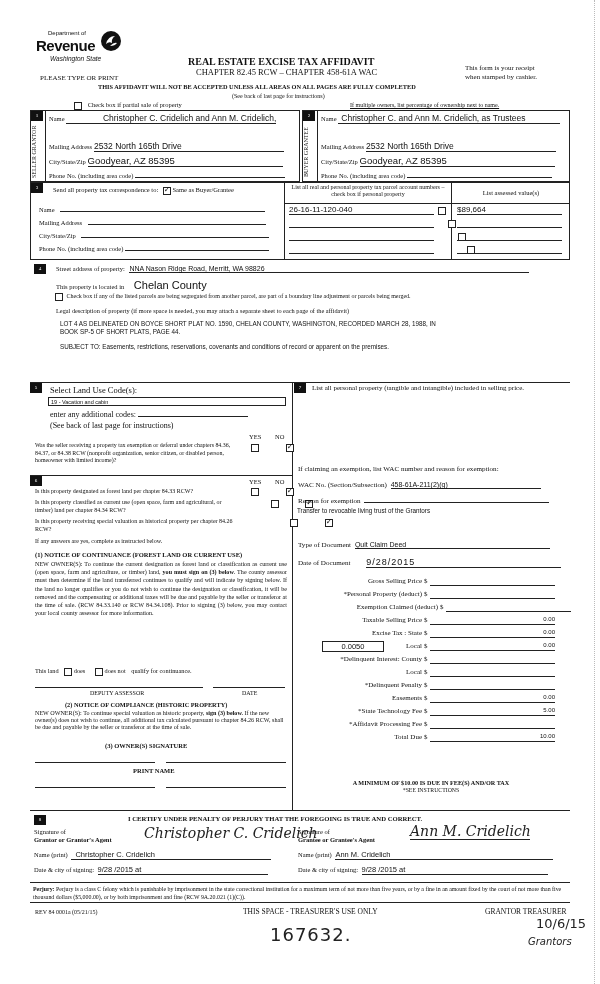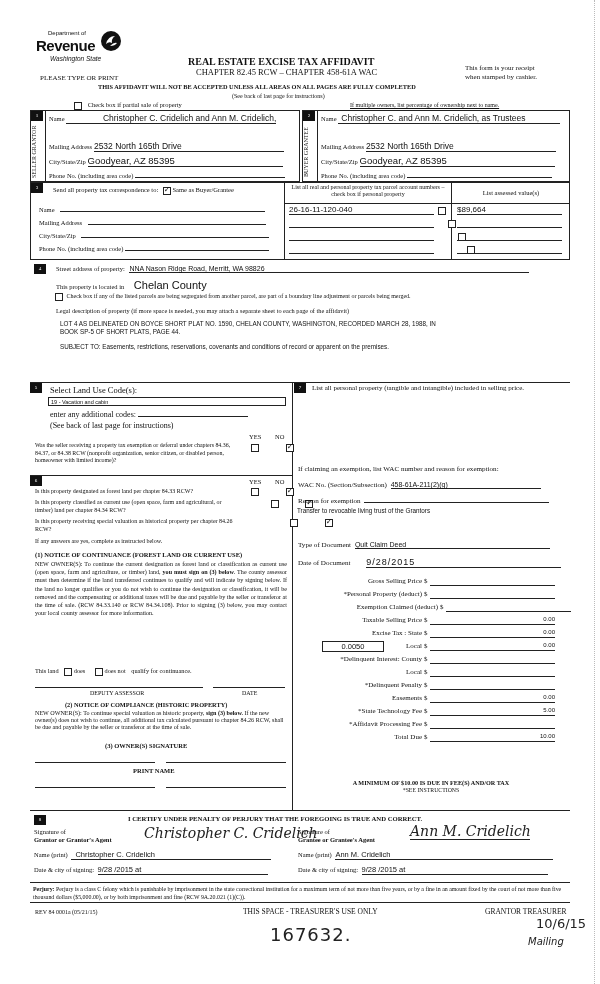--- a/index.html
+++ b/index.html
@@ -357,15 +357,15 @@
 <div class="abs" style="left:30px;top:882px;width:540px;border-top:1px solid #222;"></div>
 <div class="abs" style="left:33px;top:885px;width:538px;font-size:5.9px;line-height:8px;">
   <b>Perjury:</b><span> Perjury is a class C felony which is punishable by imprisonment in the state correctional institution for a maximum term of not more than five years, or by a fine in an amount fixed by the court of not more than five thousand dollars ($5,000.00), or by both imprisonment and fine (RCW 9A.20.021 (1)(C)).</span>
 </div>
 <div class="abs" style="left:30px;top:902px;width:540px;border-top:1.5px solid #222;"></div>
 <div class="row" style="left:35px;top:909px;font-size:6px;">REV 84 0001a (05/21/15)</div>
 <div class="row" style="left:243px;top:907px;font-size:7.5px;">THIS SPACE - TREASURER'S USE ONLY</div>
 <div class="row" style="left:485px;top:907px;font-size:7.5px;">GRANTOR TREASURER</div>
 <div class="row hand" style="left:270px;top:924px;letter-spacing:1px;">167632.</div>
 <div class="row hand" style="left:536px;top:916px;font-size:13px;">10/6/15</div>
-<div class="row hand" style="left:528px;top:936px;font-size:10px;font-style:italic;">Mailing</div>
+<div class="row hand" style="left:528px;top:936px;font-size:10px;font-style:italic;">Grantors</div>
 
 <div class="abs" style="left:594px;top:0;width:0;height:984px;border-left:1px dotted #bbb;"></div>
 
 </body></html>

